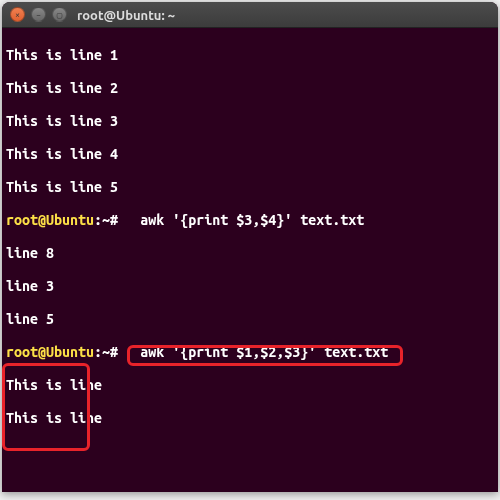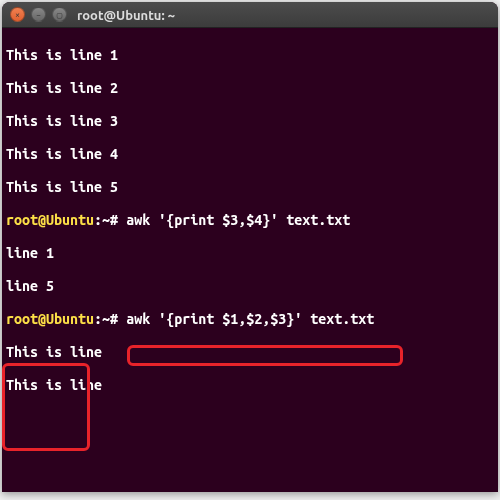--- a/index.html
+++ b/index.html
@@ -62,21 +62,21 @@
       line-height: 16.5px;
       padding: 2px 4px;
       height: calc(100% - 26px);
       white-space: pre;
       position: relative;
     }
     .line { display: block; font-weight: bold; }
     .prompt-user { color: #fde047; }
     .prompt-path { color: #ffffff; }
     .prompt-sym { color: #ffffff; }
-    .cmd { color: #ffffff; }
+    .cmd { color: #ffffff; margin-left: 14px; }
     .highlight-box {
       position: absolute;
       border: 3px solid #e8232a;
       border-radius: 6px;
       pointer-events: none;
     }
     .hl1 {
       left: 125px;
       top: 317px;
       width: 276px;
@@ -102,21 +102,22 @@
     <div class="title-text">root@Ubuntu: ~</div>
   </div>
 
   <div class="terminal-body">
 <span class="line">This is line 1</span>
 <span class="line">This is line 2</span>
 <span class="line">This is line 3</span>
 <span class="line">This is line 4</span>
 <span class="line">This is line 5</span>
 <span class="line"><span class="prompt-user">root@Ubuntu</span>:<span class="prompt-path">~</span><span class="prompt-sym">#</span> <span class="cmd">awk '{print $3,$4}' text.txt</span></span>
-<span class="line">line 1</span>
+<span class="line">line 8</span>
+<span class="line">line 3</span>
 <span class="line">line 5</span>
 <span class="line"><span class="prompt-user">root@Ubuntu</span>:<span class="prompt-path">~</span><span class="prompt-sym">#</span> <span class="cmd">awk '{print $1,$2,$3}' text.txt</span></span>
 <span class="line">This is line</span>
 <span class="line">This is line</span>
 
 
 
 
 
 

